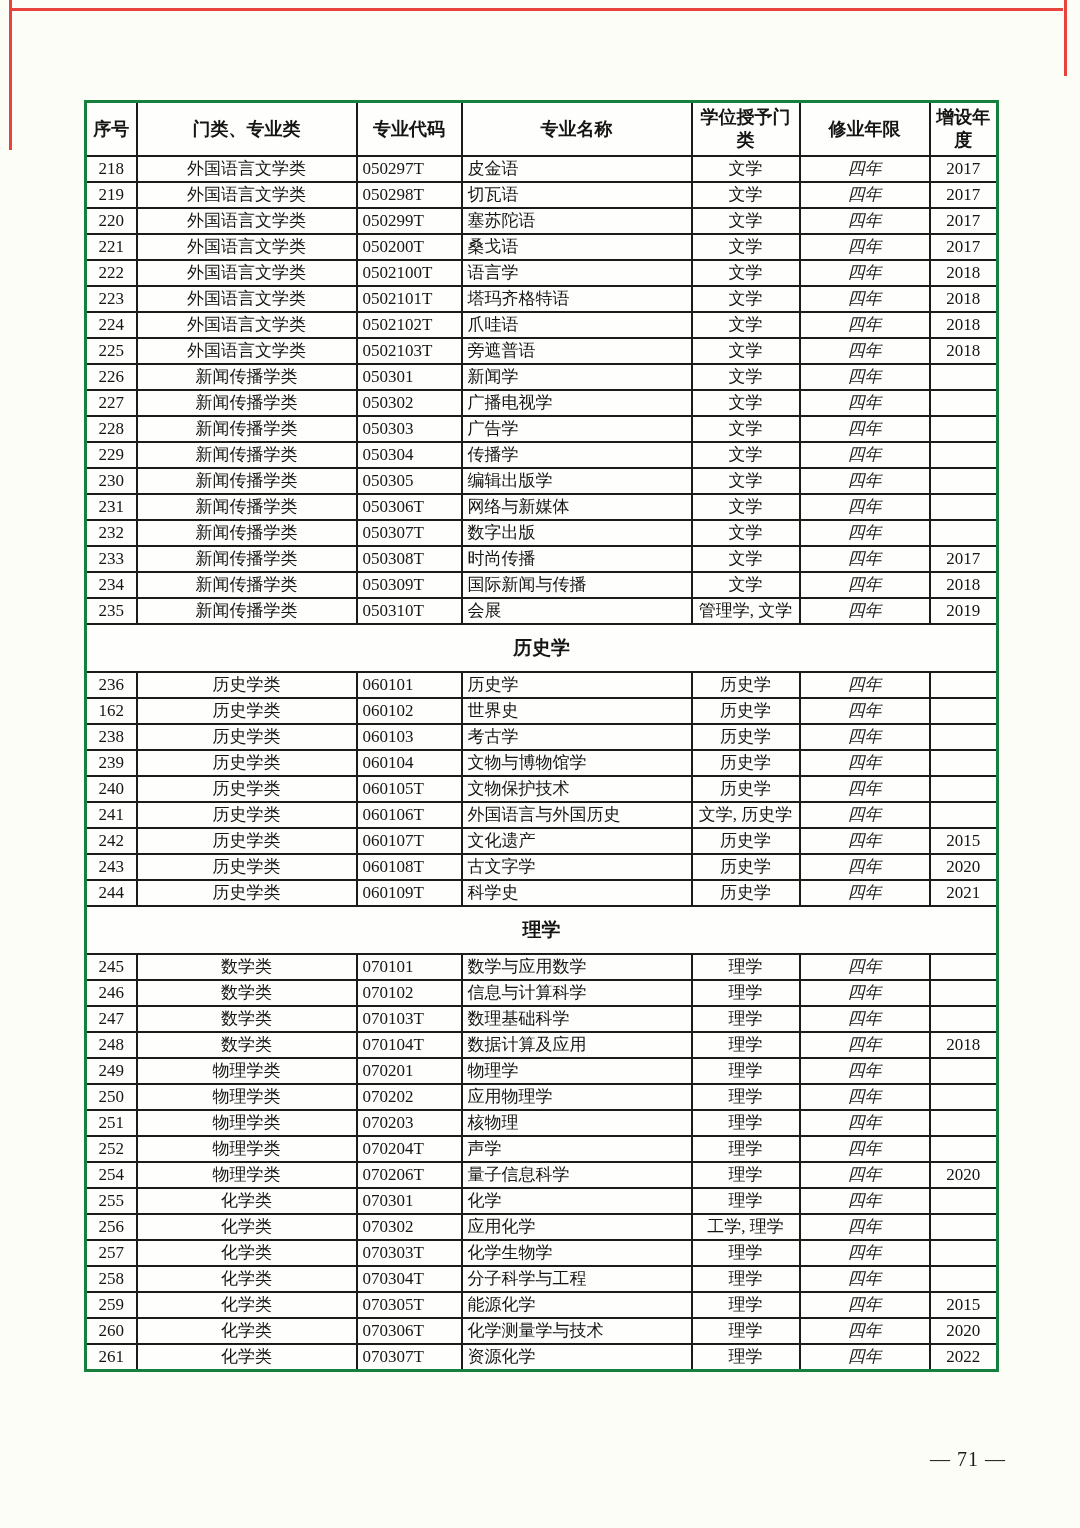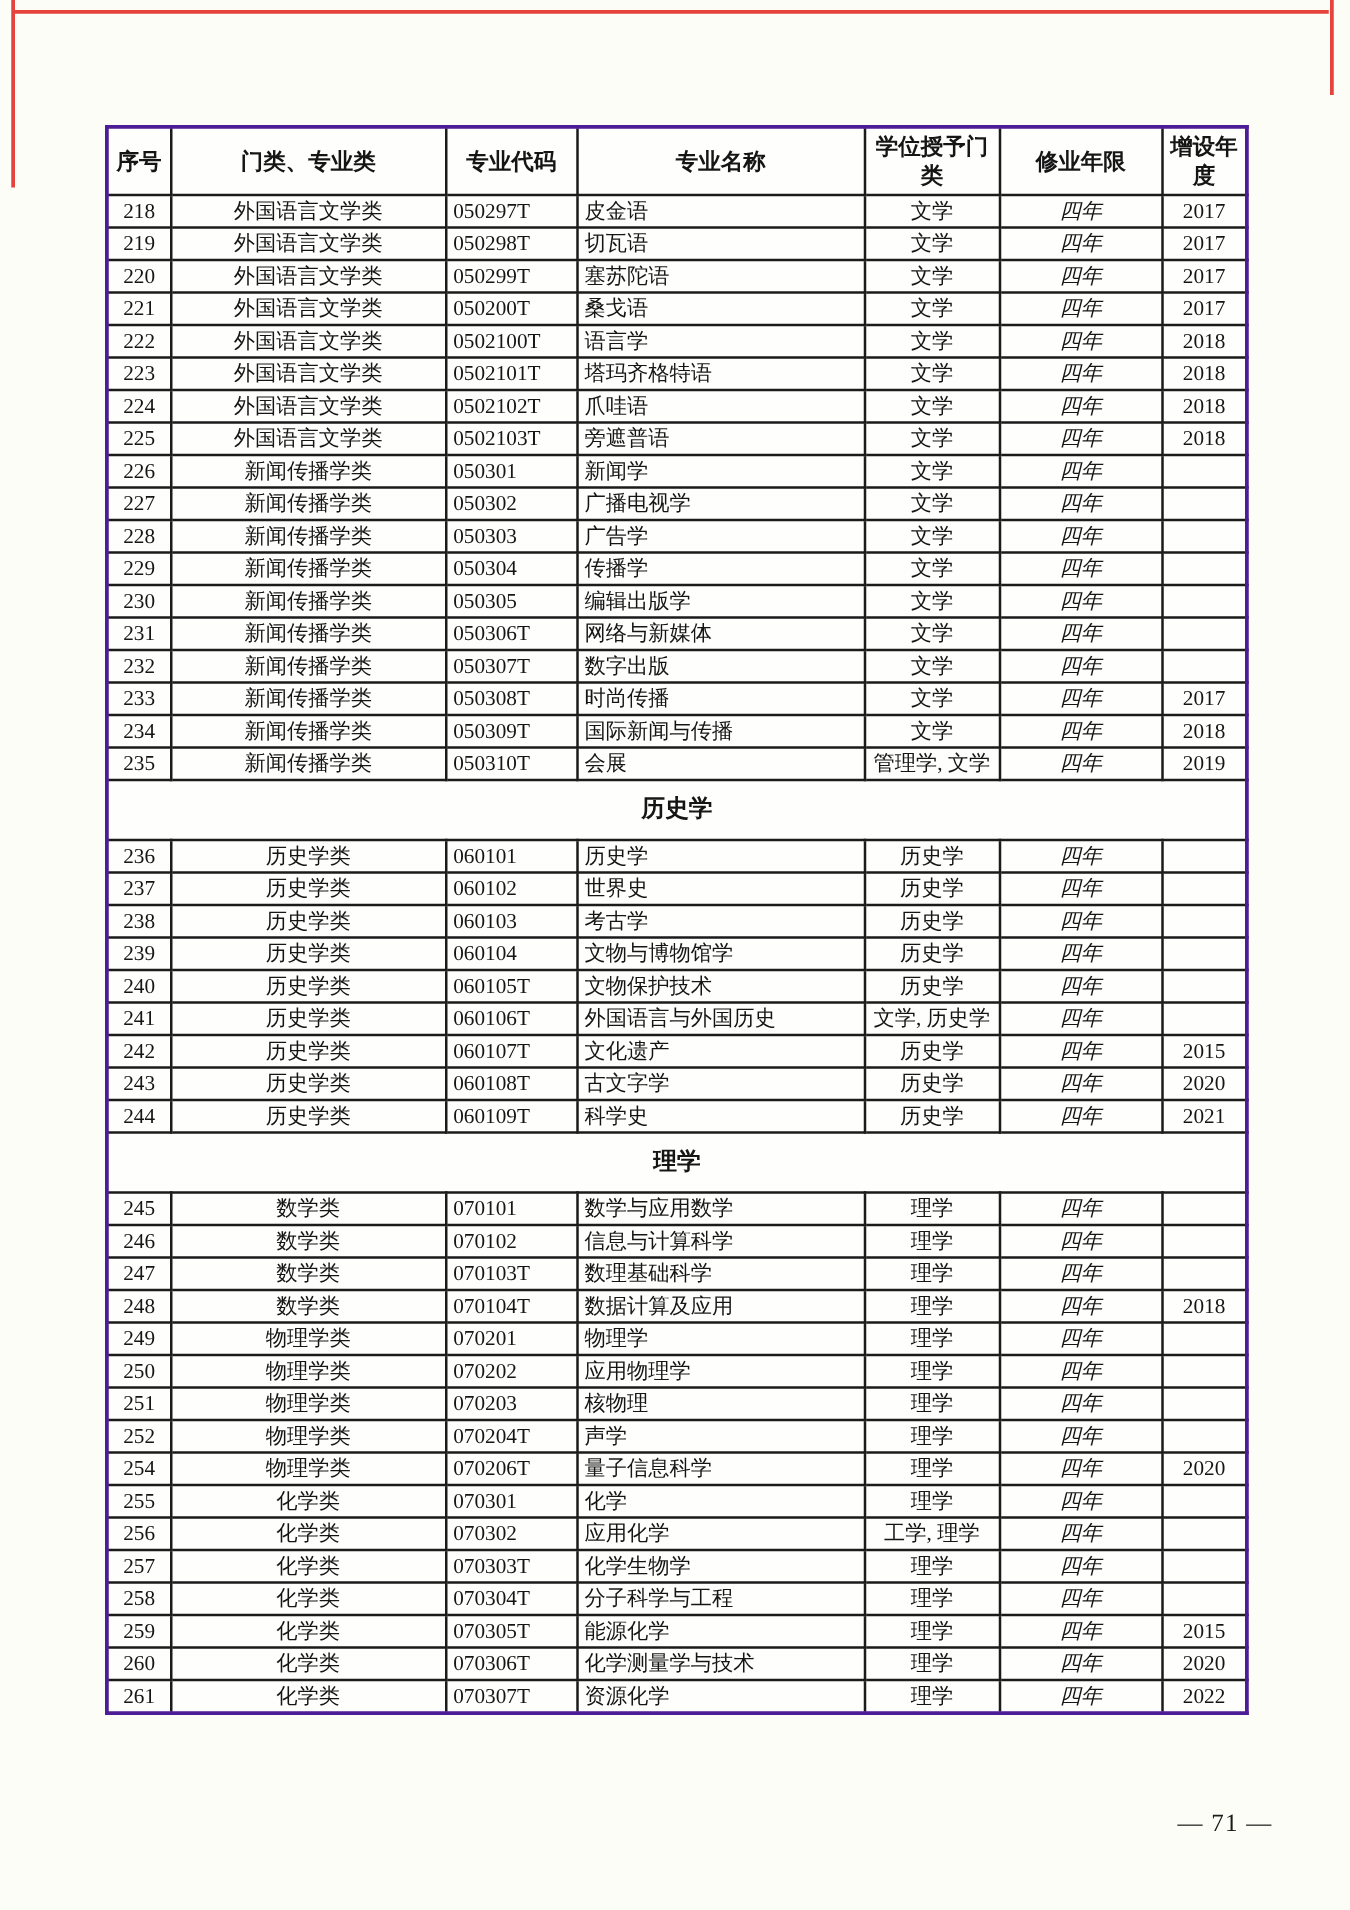--- a/index.html
+++ b/index.html
@@ -35,21 +35,21 @@
     background: #fefefc;
   }
   table.majors td, table.majors th {
     border: 2px solid #1b1b1b;
     font-size: 17px;
     line-height: 22px;
     padding: 1px 5px;
     overflow: hidden;
     vertical-align: middle;
   }
-  table.majors { border: 3px solid #4c1d95; }
+  table.majors { border: 3px solid #15803d; }
   table.majors th {
     font-family: "Liberation Sans", "DejaVu Sans", sans-serif;
     font-weight: 700;
     font-size: 18px;
     line-height: 23px;
     text-align: center;
     padding: 3px 2px;
   }
   td.c-no     { text-align: center; padding: 1px 2px; }
   td.c-cat    { text-align: center; }
@@ -61,21 +61,21 @@
   tr.section-row td {
     font-family: "Liberation Sans", "DejaVu Sans", sans-serif;
     font-weight: 700;
     font-size: 19px;
     text-align: center;
     padding: 12px 0;
   }
   .page-number {
     position: absolute;
     top: 1448px;
-    right: 62px;
+    right: 74px;
     font-size: 20px;
     letter-spacing: 1px;
     font-family: "Liberation Serif", "DejaVu Serif", serif;
     color: #1a1a1a;
   }
 </style>
 </head>
 <body>
 
 <div class="page">
@@ -274,21 +274,21 @@
         <tr>
           <td class="c-no">236</td>
           <td class="c-cat">历史学类</td>
           <td class="c-code">060101</td>
           <td class="c-name">历史学</td>
           <td class="c-degree">历史学</td>
           <td class="c-years">四年</td>
           <td class="c-year"></td>
         </tr>
         <tr>
-          <td class="c-no">237</td>
+          <td class="c-no">162</td>
           <td class="c-cat">历史学类</td>
           <td class="c-code">060102</td>
           <td class="c-name">世界史</td>
           <td class="c-degree">历史学</td>
           <td class="c-years">四年</td>
           <td class="c-year"></td>
         </tr>
         <tr>
           <td class="c-no">238</td>
           <td class="c-cat">历史学类</td>

